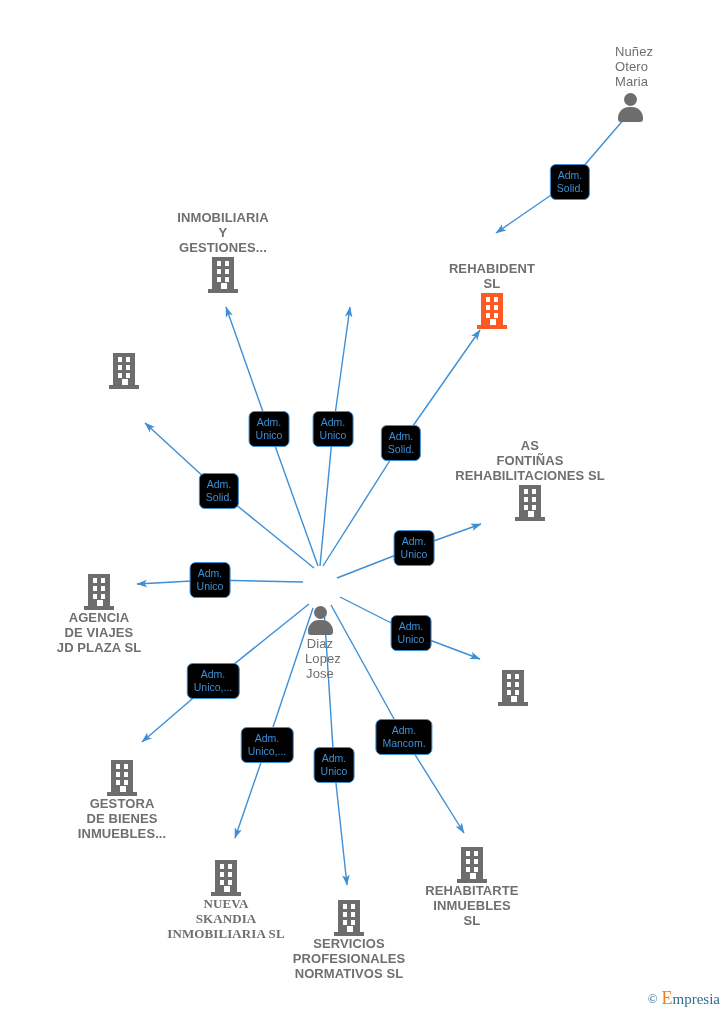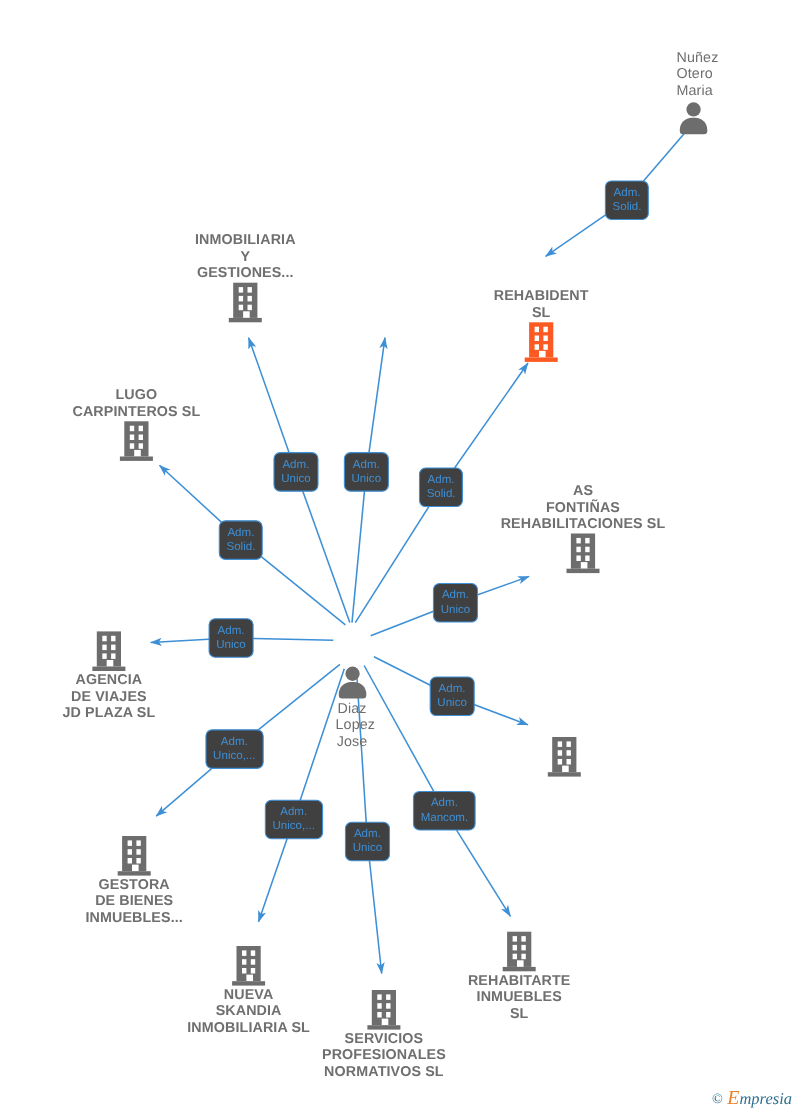--- a/index.html
+++ b/index.html
@@ -47,41 +47,41 @@
     background:#6d6d6d;
   }
   .person .torso{
     position:absolute;left:3px;top:16px;width:25px;height:15px;background:#6d6d6d;
     border-radius:11px 11px 3px 3px;
   }
 
   
   .rolebox{
     position:absolute;transform:translate(-50%,-50%);
-    background:#404040;
+    background:#000000;
     border:1.4px solid #3d8fd6;
     border-radius:6px;
     color:#3d8fd6;
     font-size:10.5px;line-height:13px;
     padding:4px 6px;
     text-align:center;
     white-space:pre-line;
     box-sizing:border-box;
     box-shadow:0 0 0 0 rgba(0,0,0,0);
   }
 
   
   #watermark{
     position:absolute;right:8px;bottom:6px;
     display:flex;align-items:center;gap:4px;
     font-size:14px;color:#2f6f8f;
     font-family:"Liberation Serif","DejaVu Serif",serif;
   }
   #watermark .cmark{font-size:13px;color:#2f6f8f;}
-  #watermark .brand{font-style:italic;font-size:15px;color:#2f6f8f;}
+  #watermark .brand{font-size:15px;color:#2f6f8f;}
   #watermark .brand b{color:#f08024;font-size:18px;font-weight:normal;}
 </style>
 </head>
 <body>
 
 <div id="graph">
 
   <svg id="edges" viewBox="0 0 728 1015" preserveAspectRatio="none">
     <defs>
       <marker id="arrow" markerWidth="9" markerHeight="9" refX="7.2" refY="3.1" orient="auto" markerUnits="strokeWidth">
@@ -156,22 +156,20 @@
             <i class="c1 r2"></i>
             <i class="c2 r2"></i>
             <i class="c1 r3"></i>
             <i class="c2 r3"></i>
             <i class="door"></i>
             <span class="base"></span>
           </div>
         </div>
       </div>
       <div class="node company" style="left: 124px; top: 351px;">
-        <div class="caption">LUGO
-CARPINTEROS SL</div>
         <div class="glyph" style="display: flex; justify-content: center;">
           <div class="bld">
             <span class="body"></span>
             <i class="c1 r1"></i>
             <i class="c2 r1"></i>
             <i class="c1 r2"></i>
             <i class="c2 r2"></i>
             <i class="c1 r3"></i>
             <i class="c2 r3"></i>
             <i class="door"></i>
@@ -251,21 +249,21 @@
             <i class="c1 r3"></i>
             <i class="c2 r3"></i>
             <i class="door"></i>
             <span class="base"></span>
           </div>
         </div>
         <div class="caption">GESTORA
 DE BIENES
 INMUEBLES...</div>
       </div>
-      <div class="node company" style="left: 226px; top: 858px;">
+      <div class="node company" style="left: 226px; top: 858px; font-family: Liberation Serif, serif;">
         <div class="glyph" style="display: flex; justify-content: center;">
           <div class="bld">
             <span class="body"></span>
             <i class="c1 r1"></i>
             <i class="c2 r1"></i>
             <i class="c1 r2"></i>
             <i class="c2 r2"></i>
             <i class="c1 r3"></i>
             <i class="c2 r3"></i>
             <i class="door"></i>

